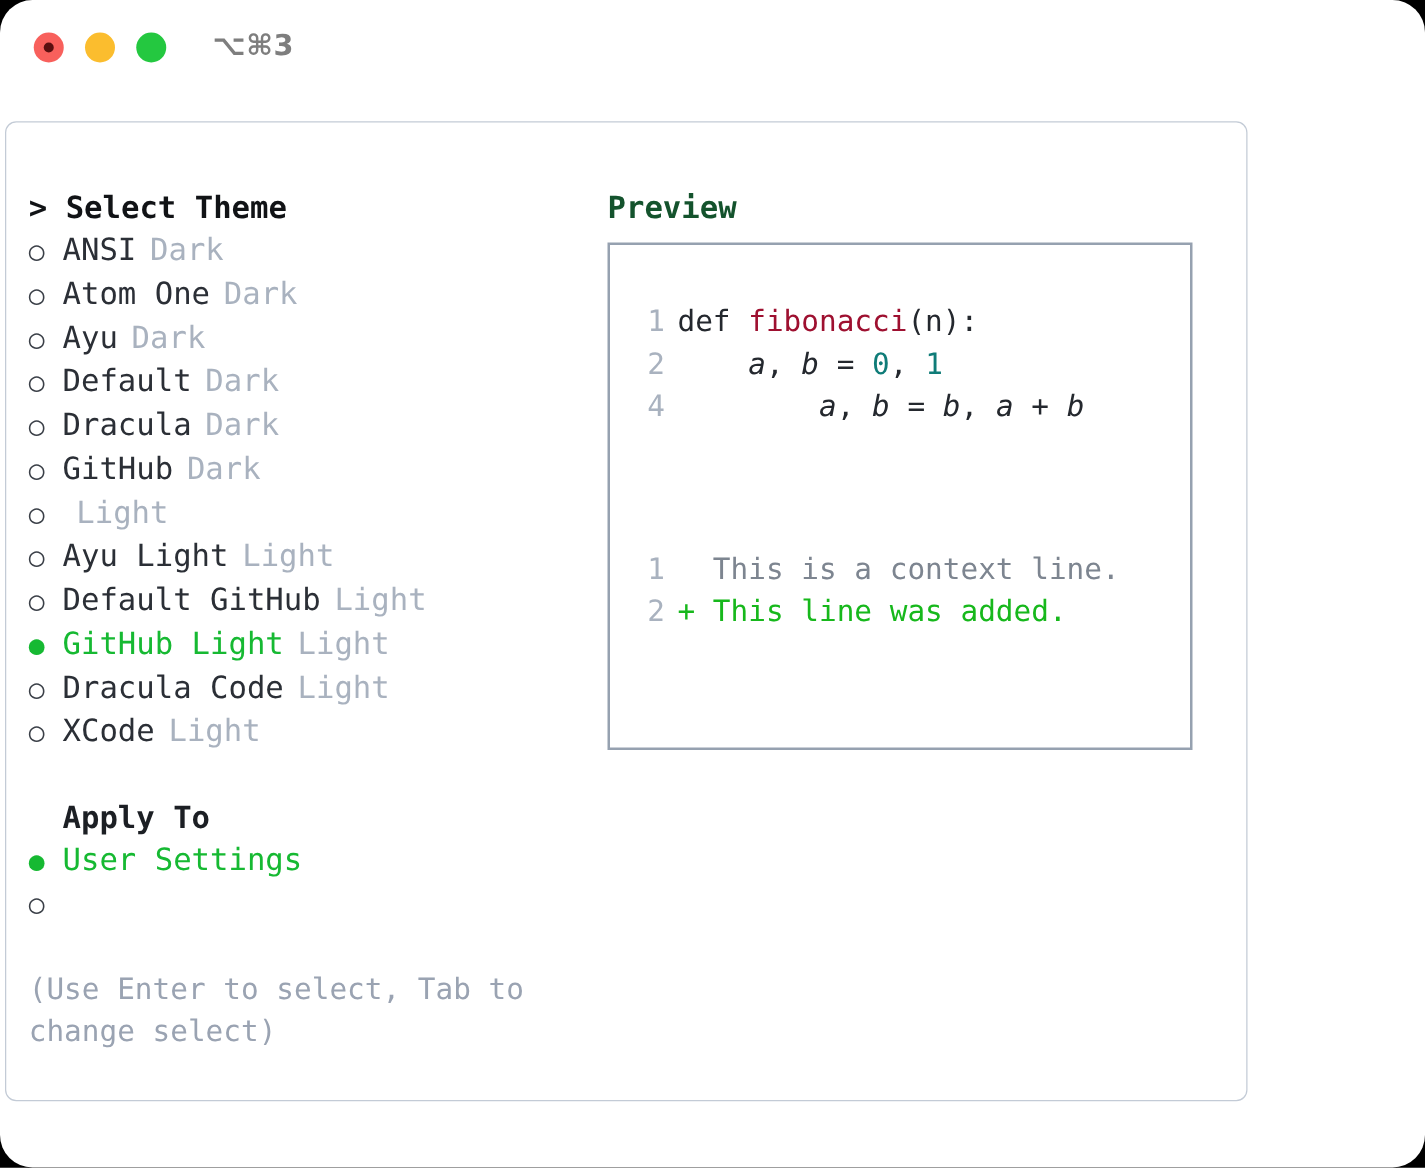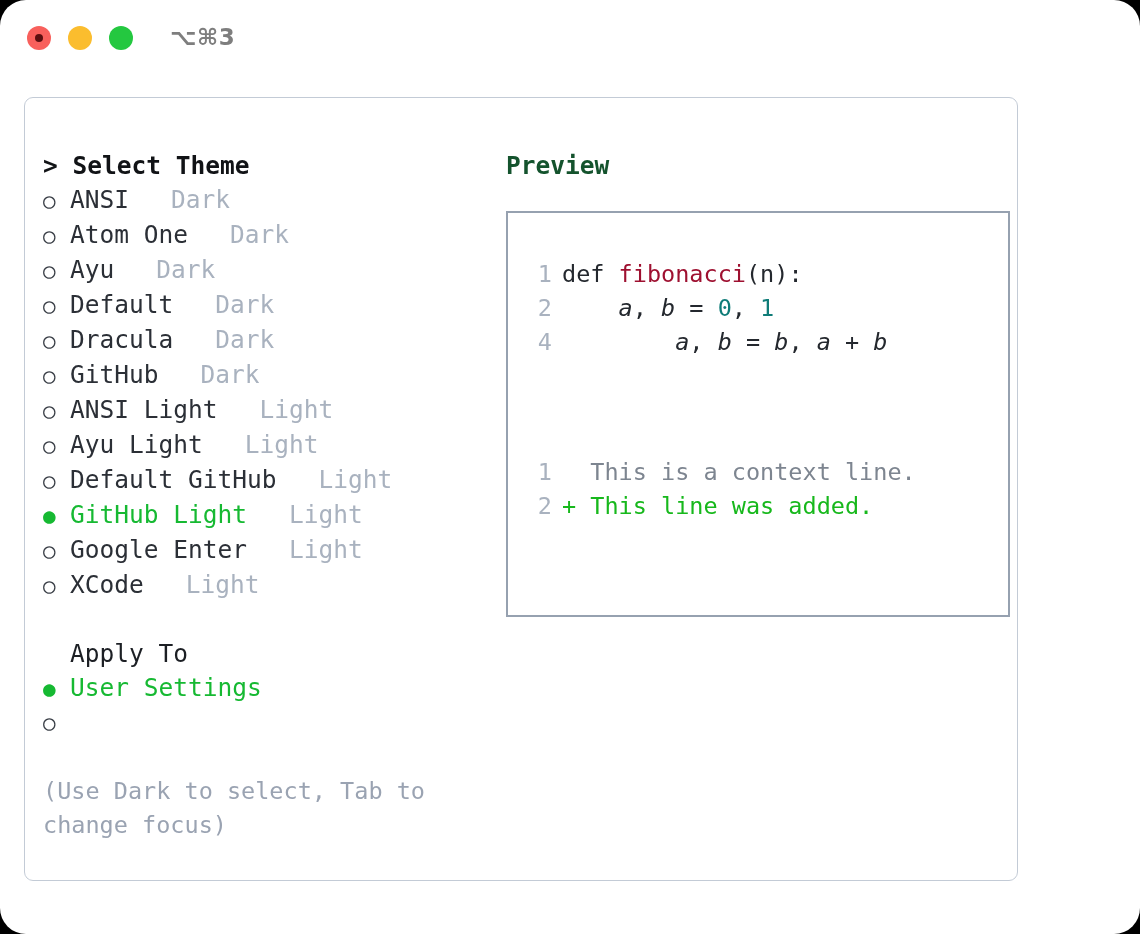--- a/index.html
+++ b/index.html
@@ -68,21 +68,21 @@
     font-weight: bold;
     color: #7e7e7e;
     letter-spacing: 0.5px;
     font-family: "DejaVu Sans", "Liberation Sans", sans-serif;
     white-space: pre;
   }
 
   
   .panel {
     position: absolute;
-    left: 24px;
+    left: 4px;
     top: 97px;
     width: 994px;
     height: 784px;
     border: 1.5px solid #c3cbd6;
     border-radius: 9px;
     box-sizing: border-box;
     background: #ffffff;
   }
 
   .columns {
@@ -105,20 +105,21 @@
     color: #111316;
     line-height: 34px;
     white-space: pre;
   }
   .section-header {
     font-size: 24.5px;
     color: #1c1f24;
     line-height: 34px;
     white-space: pre;
     padding-left: 27px;
+    font-weight: bold;
   }
   .opt-row {
     display: flex;
     align-items: baseline;
     font-size: 24.5px;
     line-height: 34px;
     white-space: pre;
     color: #2b2f36;
   }
   .marker {
@@ -129,21 +130,20 @@
     color: #3a3f47;
   }
   .marker.selected {
     color: #16b932;
   }
   .opt-name { color: #2b2f36; }
   .opt-row.is-selected .opt-name { color: #16b932; }
   .opt-variant {
     color: #a9b2bf;
     padding-left: 11px;
-    margin-left: 31px;
   }
   .spacer-sm { height: 34px; }
   .hint {
     font-size: 23.5px;
     line-height: 34px;
     color: #9aa3b2;
     width: 415px;
     margin-top: 34px;
   }
 
@@ -155,22 +155,22 @@
     width: 500px;
   }
   .preview-title {
     font-size: 24.5px;
     font-weight: bold;
     color: #14532d;
     line-height: 34px;
     white-space: pre;
   }
   .preview-box {
-    margin-top: 28px;
-    width: 504px;
+    margin-top: 11px;
+    width: 468px;
     height: 406px;
     border: 2px solid #96a1b0;
     box-sizing: border-box;
     background: #ffffff;
     position: relative;
   }
   .code-area {
     position: absolute;
     left: 18px;
     top: 44px;
@@ -229,37 +229,37 @@
 
       <div class="left-col">
         <div class="list-header">&gt; Select Theme</div>
         <div id="theme-items">
             <div class="opt-row"><span class="marker">○</span><span class="opt-name">ANSI</span><span class="opt-variant">Dark</span></div>
             <div class="opt-row"><span class="marker">○</span><span class="opt-name">Atom One</span><span class="opt-variant">Dark</span></div>
             <div class="opt-row"><span class="marker">○</span><span class="opt-name">Ayu</span><span class="opt-variant">Dark</span></div>
             <div class="opt-row"><span class="marker">○</span><span class="opt-name">Default</span><span class="opt-variant">Dark</span></div>
             <div class="opt-row"><span class="marker">○</span><span class="opt-name">Dracula</span><span class="opt-variant">Dark</span></div>
             <div class="opt-row"><span class="marker">○</span><span class="opt-name">GitHub</span><span class="opt-variant">Dark</span></div>
-            <div class="opt-row"><span class="marker">○</span><span class="opt-name">ANSI Light</span><span class="opt-variant">Light</span></div>
+            <div class="opt-row"><span class="marker">○</span><span class="opt-variant">Light</span></div>
             <div class="opt-row"><span class="marker">○</span><span class="opt-name">Ayu Light</span><span class="opt-variant">Light</span></div>
             <div class="opt-row"><span class="marker">○</span><span class="opt-name">Default GitHub</span><span class="opt-variant">Light</span></div>
             <div class="opt-row is-selected"><span class="marker selected">●</span><span class="opt-name">GitHub Light</span><span class="opt-variant">Light</span></div>
-            <div class="opt-row"><span class="marker">○</span><span class="opt-name">Google Enter</span><span class="opt-variant">Light</span></div>
+            <div class="opt-row"><span class="marker">○</span><span class="opt-name">Dracula Code</span><span class="opt-variant">Light</span></div>
             <div class="opt-row"><span class="marker">○</span><span class="opt-name">XCode</span><span class="opt-variant">Light</span></div>
           </div>
 
         <div class="spacer-sm"></div>
 
         <div class="section-header">Apply To</div>
         <div id="apply-items">
             <div class="opt-row is-selected"><span class="marker selected">●</span><span class="opt-name">User Settings</span></div>
             <div class="opt-row"><span class="marker">○</span></div>
           </div>
 
-        <div class="hint">(Use Dark to select, Tab to change focus)</div>
+        <div class="hint">(Use Enter to select, Tab to change select)</div>
       </div>
 
       <div class="right-col">
         <div class="preview-title">Preview</div>
         <div class="preview-box">
           <div class="code-area" id="code-area">
               <div class="code-line"><span class="ln">1</span><span class="tok-plain">def </span><span class="tok-fn">fibonacci</span><span class="tok-plain">(n):</span></div>
               <div class="code-line"><span class="ln">2</span><span class="tok-plain">    </span><span class="tok-var">a</span><span class="tok-plain">, </span><span class="tok-var">b</span><span class="tok-plain"> = </span><span class="tok-num">0</span><span class="tok-plain">, </span><span class="tok-num">1</span></div>
               <div class="code-line"><span class="ln">4</span><span class="tok-plain">        </span><span class="tok-var">a</span><span class="tok-plain">, </span><span class="tok-var">b</span><span class="tok-plain"> = </span><span class="tok-var">b</span><span class="tok-plain">, </span><span class="tok-var">a</span><span class="tok-plain"> + </span><span class="tok-var">b</span></div>
             </div>

